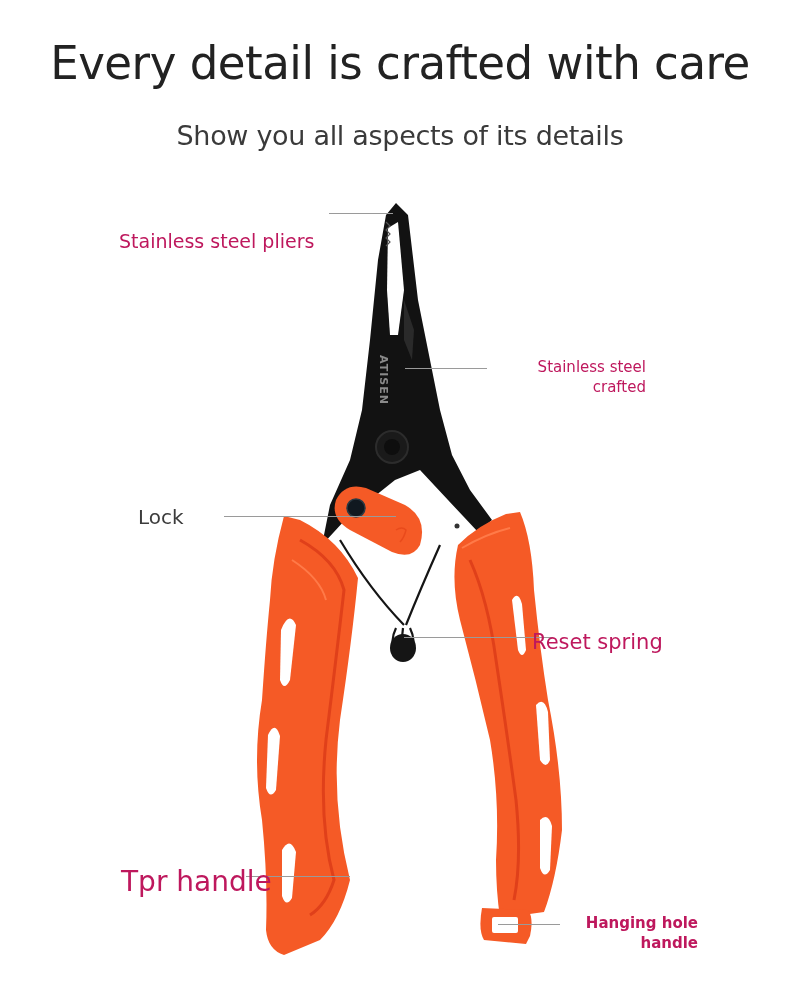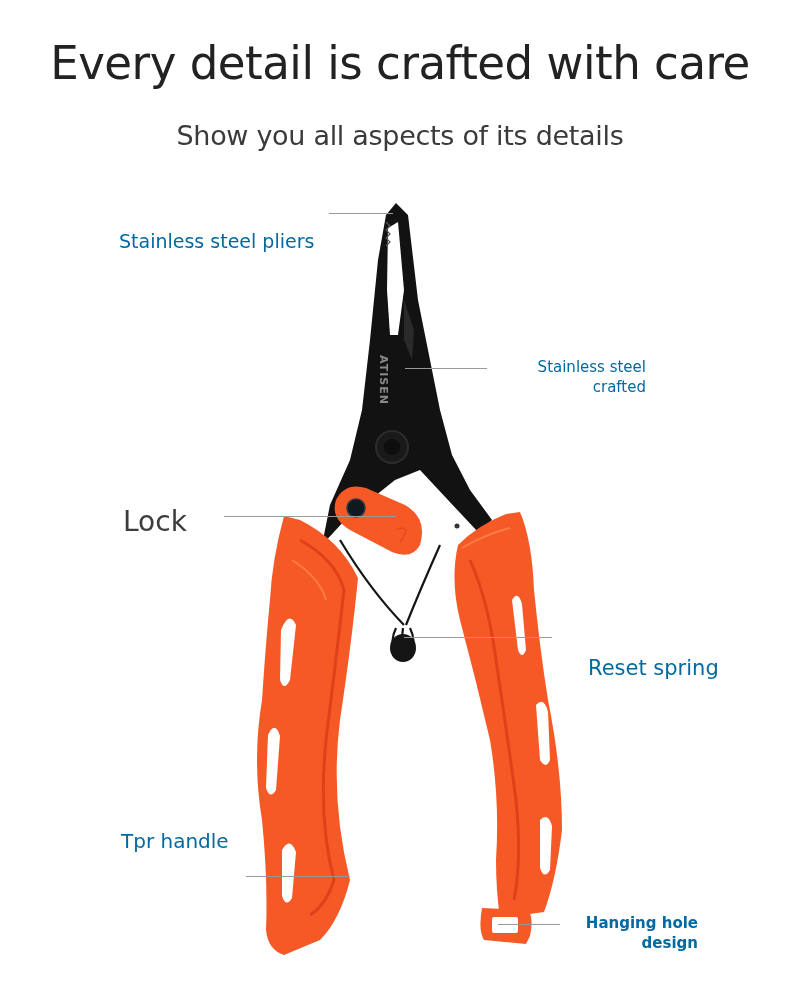--- a/index.html
+++ b/index.html
@@ -41,38 +41,38 @@
     }
     .product-art {
       position: absolute;
       left: 0;
       top: 0;
       width: 800px;
       height: 1000px;
     }
     .label {
       position: absolute;
-      color: #0369a1;
+      color: #be185d;
       font-family: "DejaVu Sans", sans-serif;
       white-space: nowrap;
       line-height: 1.3;
     }
     .label.center {
       text-align: right;
     }
     .leader {
       position: absolute;
       height: 1px;
       background: #9a9a9a;
     }
     .lbl-pliers { left: 119px; top: 229px; font-size: 19px; }
     .lbl-notching { left: 516px; top: 358px; font-size: 15px; width: 130px; }
-    .lbl-lock { left: 123px; top: 504px; font-size: 28px; color: #3c3c3c; }
-    .lbl-spring { left: 588px; top: 629px; font-size: 21px; margin-top: 26px; }
-    .lbl-handle { left: 121px; top: 828px; font-size: 20px; }
+    .lbl-lock { left: 138px; top: 504px; font-size: 20px; color: #3c3c3c; }
+    .lbl-spring { left: 532px; top: 629px; font-size: 21px; }
+    .lbl-handle { left: 121px; top: 864px; font-size: 28px; }
     .lbl-hole { left: 578px; top: 914px; font-size: 15px; width: 120px; font-weight: bold; }
 
     .ln-pliers { left: 329px; top: 213px; width: 64px; }
     .ln-notching { left: 405px; top: 368px; width: 82px; }
     .ln-lock { left: 224px; top: 516px; width: 172px; }
     .ln-spring { left: 404px; top: 637px; width: 148px; }
     .ln-handle { left: 246px; top: 876px; width: 104px; }
     .ln-hole { left: 498px; top: 924px; width: 62px; }
   </style>
 </head>
@@ -155,14 +155,14 @@
 </div>
 
 <div class="label lbl-lock">Lock</div>
 
 <div class="label lbl-spring">Reset spring</div>
 
 <div class="label lbl-handle">Tpr handle</div>
 
 <div class="label center lbl-hole">
   <div>Hanging hole</div>
-  <div>design</div>
+  <div>handle</div>
 </div>
 
 </body></html>

